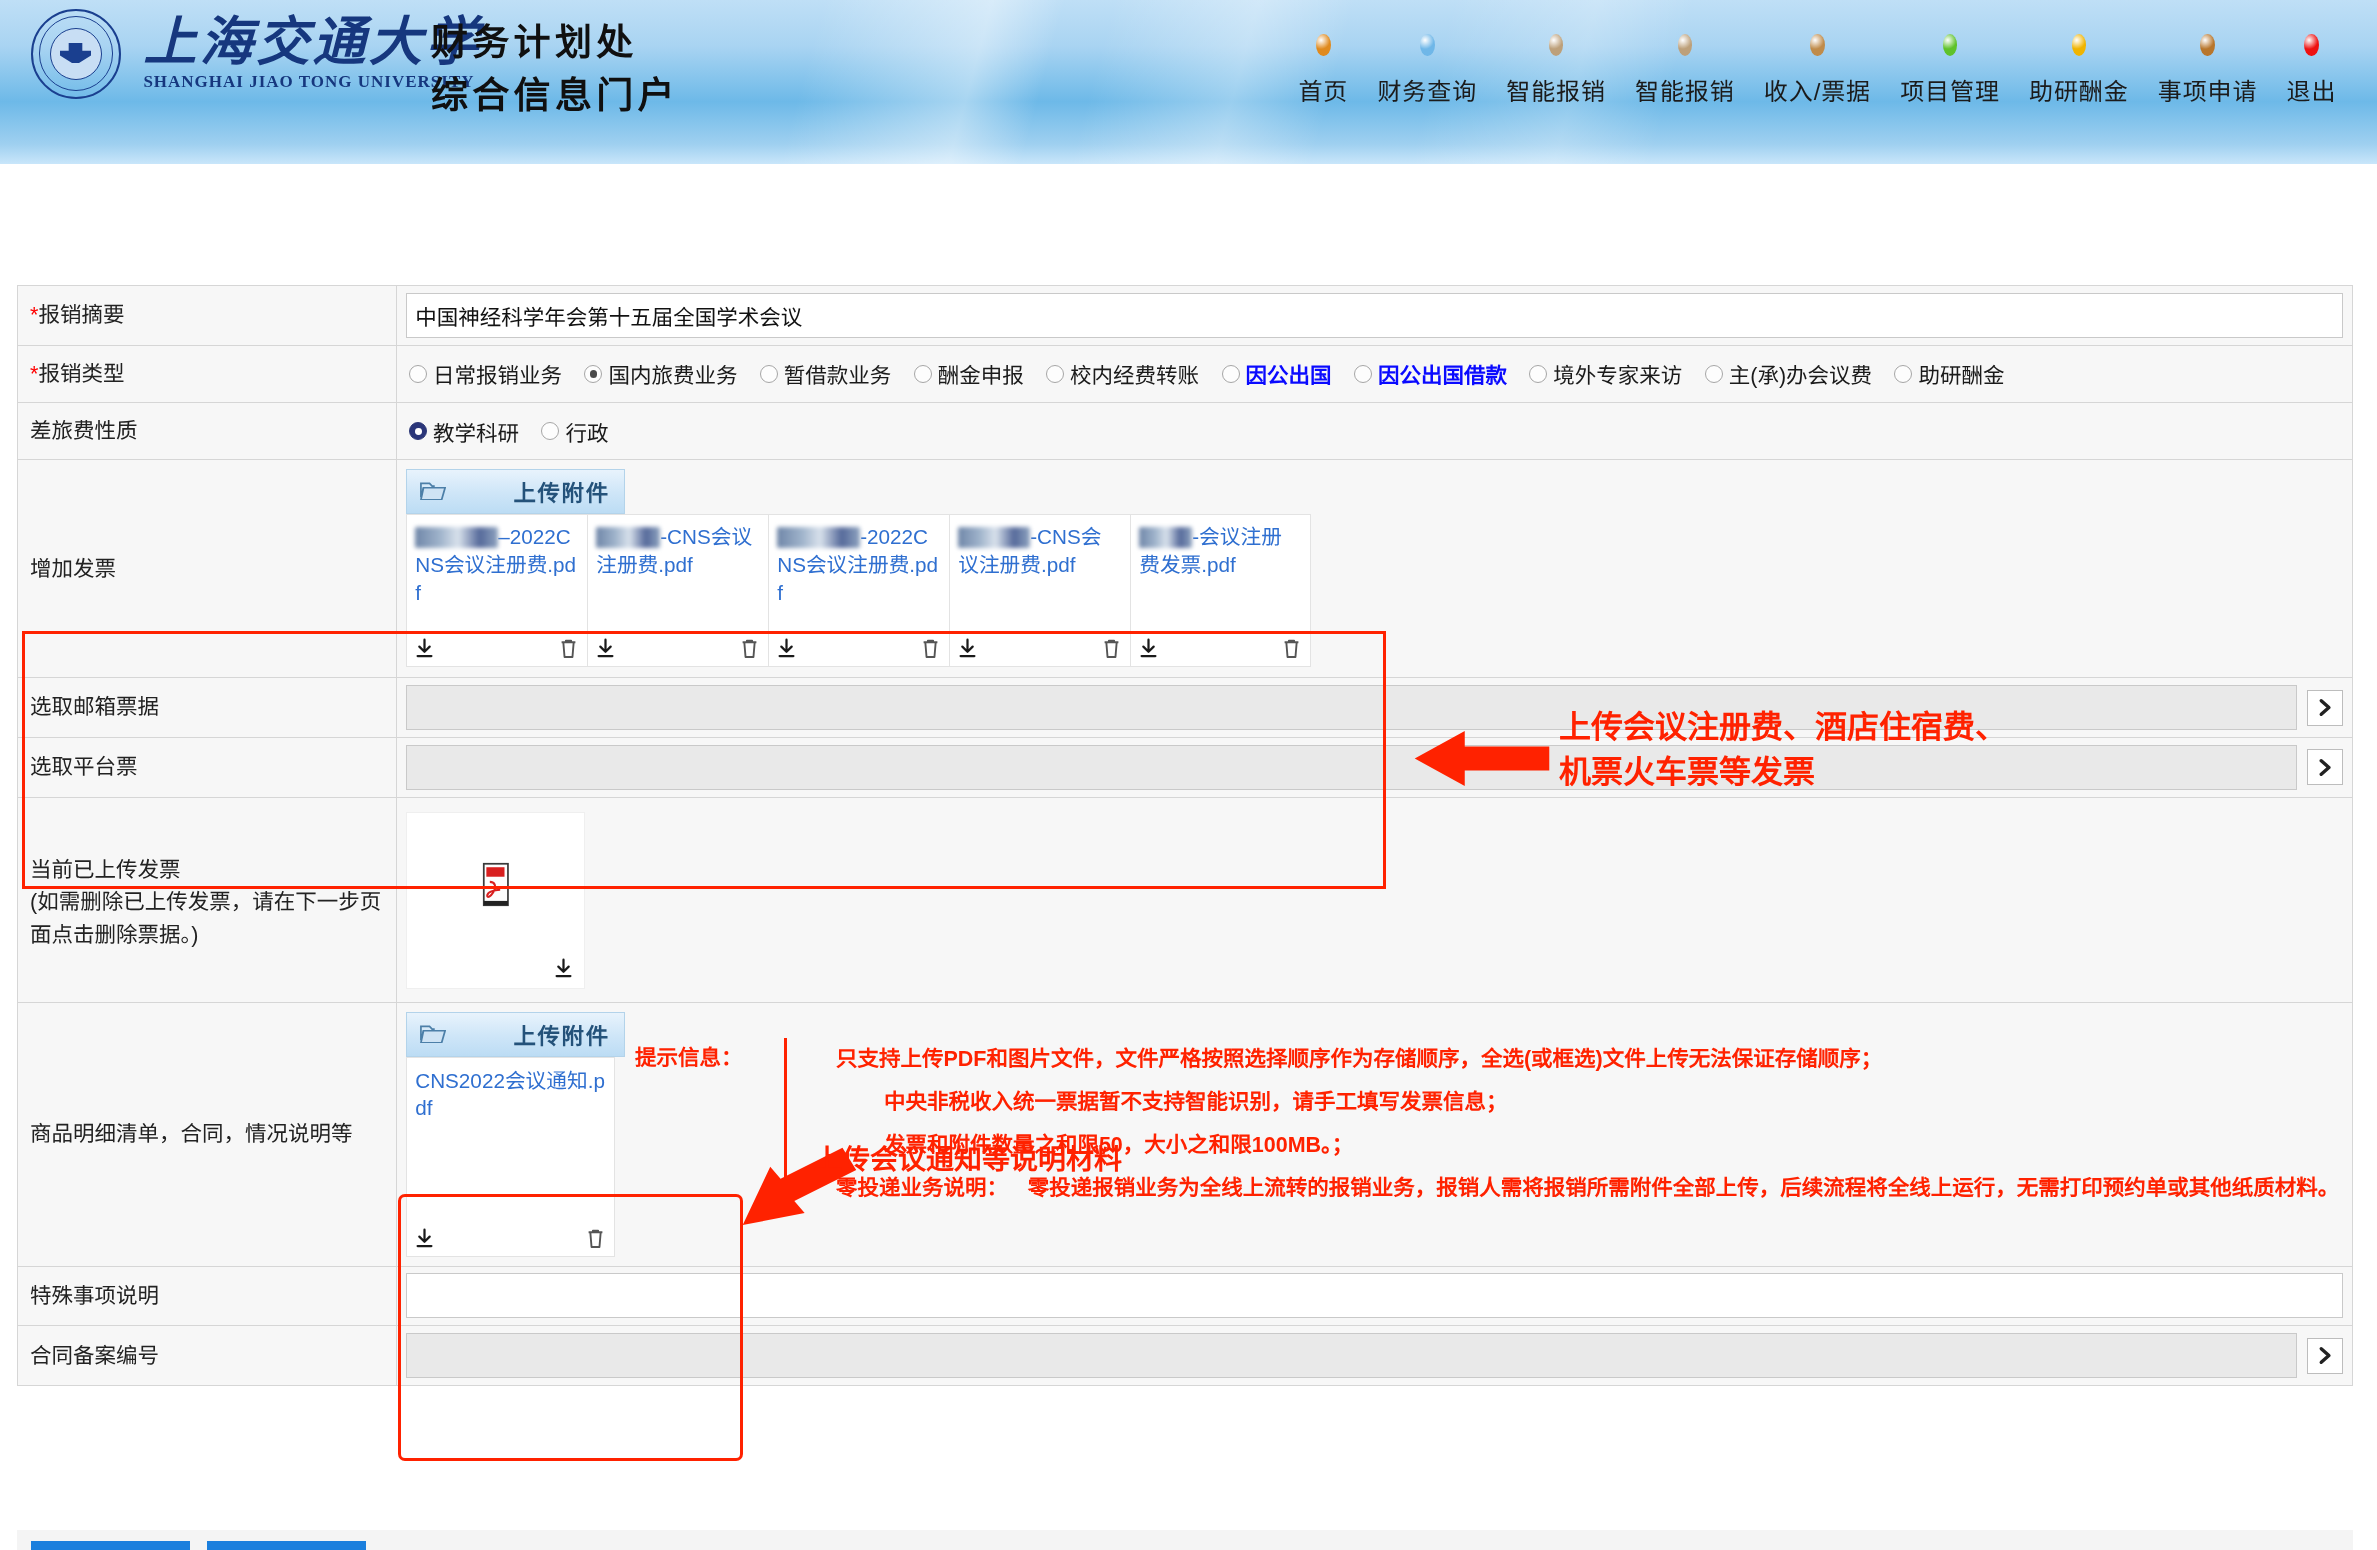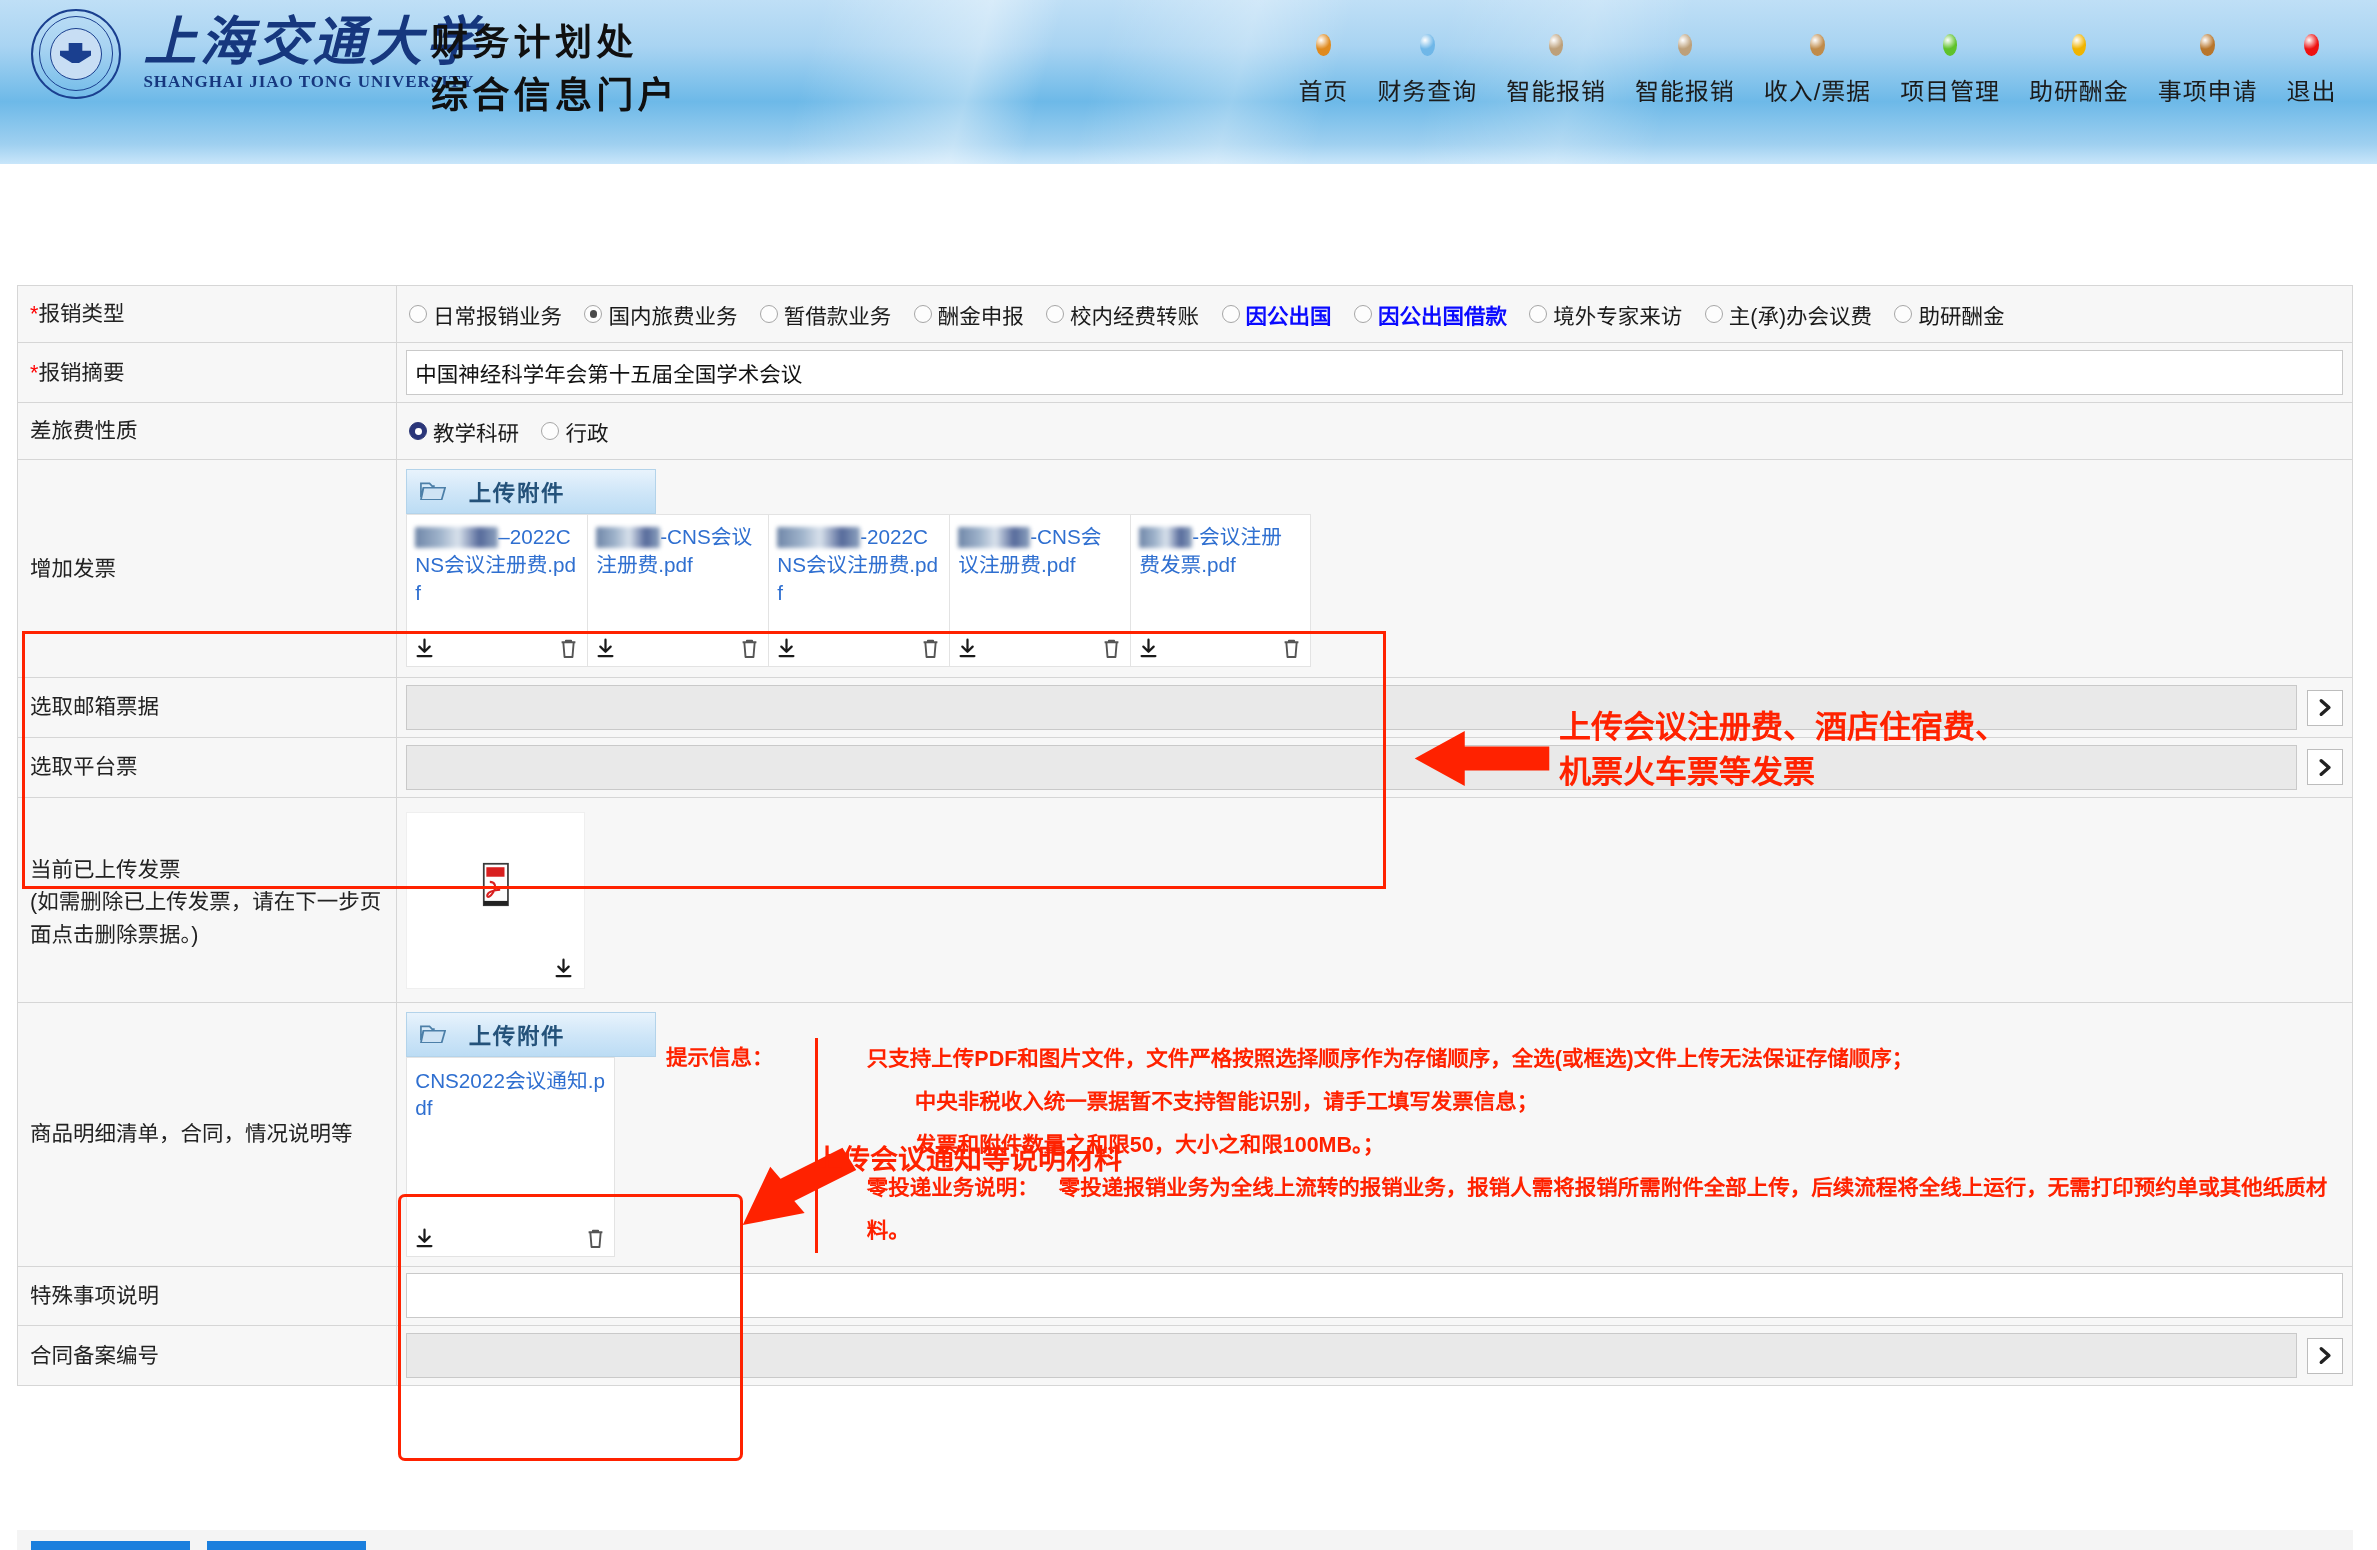--- a/index.html
+++ b/index.html
@@ -90,22 +90,22 @@
   .radio.on .bullet::after {
     content:""; position:absolute; left:4.3px; top:4.3px; width:7.8px; height:7.8px;
     border-radius:50%; background:#4a4a4a;
   }
   .radio.on.dark .bullet { border-color:#2f3a78; background:#2b3679; }
   .radio.on.dark .bullet::after { background:#ffffff; left:5.2px; top:5.2px; width:6.9px; height:6.9px; }
   .radio.blue { color:#0a0aff; font-weight:600; }
 
   
   .upbtn {
-    display:inline-flex; align-items:center; justify-content:flex-start; gap:22.4px;
-    width:250px; height:45px; padding:0 13.8px;
+    display:inline-flex; align-items:center; justify-content:space-between; gap:22.4px;
+    width:219px; height:45px; padding:0 13.8px;
     background:linear-gradient(180deg,#e8f3fc 0%,#cfe6f8 52%,#bcdcf4 100%);
     border:0.9px solid #b3d3ea; cursor:pointer;
   }
   .upbtn .txt { font-size:22.4px; font-weight:700; color:#24527a; letter-spacing:1.7px; }
 
   
   .filerow { display:flex; align-items:stretch; }
   .filecard {
     width:181px; min-height:153px; background:#ffffff; border:0.9px solid #e3e3e3;
     border-right:none; padding:8.6px 8.6px 6.9px 8.6px; display:flex; flex-direction:column;
@@ -221,20 +221,29 @@
   <div class="formwrap">
     <table class="form">
       <colgroup>
           <col style="width:379px">
           <col>
         </colgroup>
 
       <tbody>
           <tr>
         <td class="lab">
+          <span class="req">*</span><span>报销摘要</span>
+        </td>
+        <td class="val">
+          <input class="textinput" value="中国神经科学年会第十五届全国学术会议" style="">
+        </td>
+      </tr>
+
+      <tr>
+        <td class="lab">
           <span class="req">*</span><span>报销类型</span>
         </td>
         <td class="val">
           <div class="radios" id="reimbTypeRadios">
                 <label class="radio">
                   <span class="bullet"></span>
                   <span>日常报销业务</span>
                 </label>
                 <label class="radio on">
                   <span class="bullet"></span>
@@ -266,29 +275,20 @@
                 </label>
                 <label class="radio">
                   <span class="bullet"></span>
                   <span>主(承)办会议费</span>
                 </label>
                 <label class="radio">
                   <span class="bullet"></span>
                   <span>助研酬金</span>
                 </label>
               </div>
-        </td>
-      </tr>
-
-      <tr>
-        <td class="lab">
-          <span class="req">*</span><span>报销摘要</span>
-        </td>
-        <td class="val">
-          <input class="textinput" value="中国神经科学年会第十五届全国学术会议" style="">
         </td>
       </tr>
 
       <tr>
         <td class="lab">差旅费性质</td>
         <td class="val">
           <div class="radios" id="travelNatureRadios">
                 <label class="radio on dark">
                   <span class="bullet"></span>
                   <span>教学科研</span>

